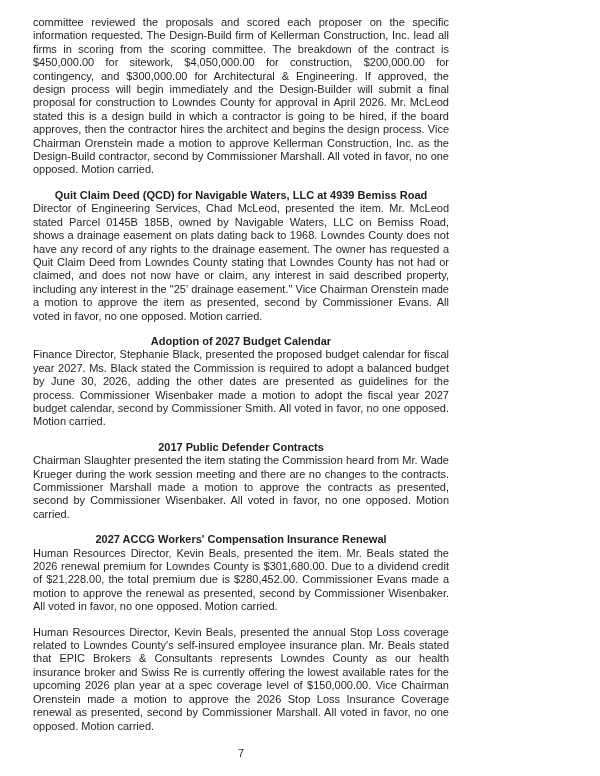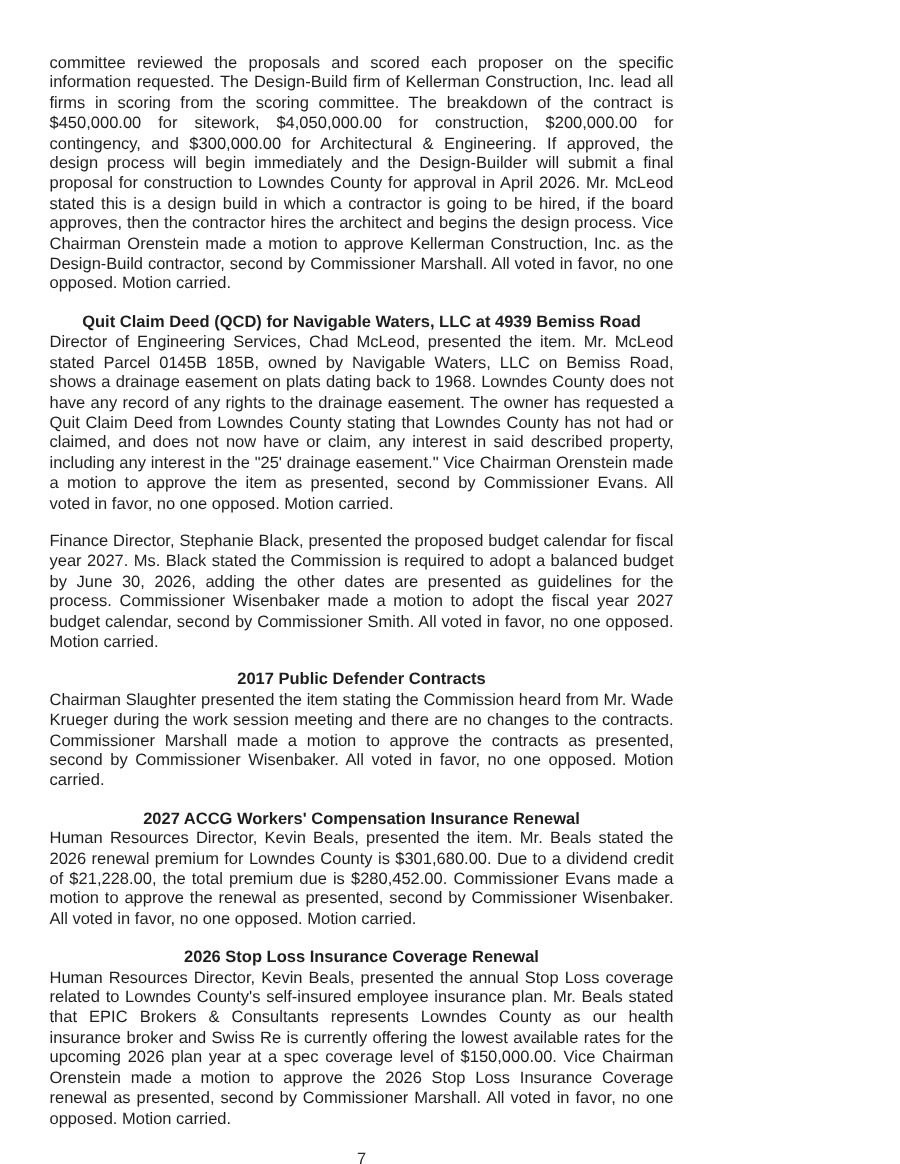--- a/index.html
+++ b/index.html
@@ -6,21 +6,21 @@
     margin: 0;
     padding: 0;
     background: #ffffff;
   }
   .sheet {
     position: relative;
     width: 480px;
     height: 776px;
     background: #ffffff;
     box-sizing: border-box;
-    padding: 36px 31px 0 33px;
+    padding: 16px 31px 0 33px;
     overflow: hidden;
     font-family: "Liberation Sans", sans-serif;
     font-size: 11px;
     line-height: 13.4px;
     color: #1e1e1e;
   }
   .body-para {
     margin: 0 0 12px 0;
     text-align: justify;
     text-justify: inter-word;
@@ -42,26 +42,26 @@
 </head>
 <body>
 
 <div class="sheet">
 
   <p class="body-para">committee reviewed the proposals and scored each proposer on the specific information requested. The Design-Build firm of Kellerman Construction, Inc. lead all firms in scoring from the scoring committee. The breakdown of the contract is $450,000.00 for sitework, $4,050,000.00 for construction, $200,000.00 for contingency, and $300,000.00 for Architectural &amp; Engineering. If approved, the design process will begin immediately and the Design-Builder will submit a final proposal for construction to Lowndes County for approval in April 2026. Mr. McLeod stated this is a design build in which a contractor is going to be hired, if the board approves, then the contractor hires the architect and begins the design process. Vice Chairman Orenstein made a motion to approve Kellerman Construction, Inc. as the Design-Build contractor, second by Commissioner Marshall. All voted in favor, no one opposed. Motion carried.</p>
 
   <h2 class="section-heading">Quit Claim Deed (QCD) for Navigable Waters, LLC at 4939 Bemiss Road</h2>
   <p class="body-para">Director of Engineering Services, Chad McLeod, presented the item. Mr. McLeod stated Parcel 0145B 185B, owned by Navigable Waters, LLC on Bemiss Road, shows a drainage easement on plats dating back to 1968. Lowndes County does not have any record of any rights to the drainage easement. The owner has requested a Quit Claim Deed from Lowndes County stating that Lowndes County has not had or claimed, and does not now have or claim, any interest in said described property, including any interest in the "25' drainage easement." Vice Chairman Orenstein made a motion to approve the item as presented, second by Commissioner Evans. All voted in favor, no one opposed. Motion carried.</p>
 
+  <h2 class="section-heading">Adoption of 2027 Budget Calendar</h2>
   <p class="body-para">Finance Director, Stephanie Black, presented the proposed budget calendar for fiscal year 2027. Ms. Black stated the Commission is required to adopt a balanced budget by June 30, 2026, adding the other dates are presented as guidelines for the process. Commissioner Wisenbaker made a motion to adopt the fiscal year 2027 budget calendar, second by Commissioner Smith. All voted in favor, no one opposed. Motion carried.</p>
 
   <h2 class="section-heading">2017 Public Defender Contracts</h2>
   <p class="body-para">Chairman Slaughter presented the item stating the Commission heard from Mr. Wade Krueger during the work session meeting and there are no changes to the contracts. Commissioner Marshall made a motion to approve the contracts as presented, second by Commissioner Wisenbaker. All voted in favor, no one opposed. Motion carried.</p>
 
   <h2 class="section-heading">2027 ACCG Workers' Compensation Insurance Renewal</h2>
   <p class="body-para">Human Resources Director, Kevin Beals, presented the item. Mr. Beals stated the 2026 renewal premium for Lowndes County is $301,680.00. Due to a dividend credit of $21,228.00, the total premium due is $280,452.00. Commissioner Evans made a motion to approve the renewal as presented, second by Commissioner Wisenbaker. All voted in favor, no one opposed. Motion carried.</p>
 
-  <h2 class="section-heading">2026 Stop Loss Insurance Coverage Renewal</h2>
   <p class="body-para">Human Resources Director, Kevin Beals, presented the annual Stop Loss coverage related to Lowndes County's self-insured employee insurance plan. Mr. Beals stated that EPIC Brokers &amp; Consultants represents Lowndes County as our health insurance broker and Swiss Re is currently offering the lowest available rates for the upcoming 2026 plan year at a spec coverage level of $150,000.00. Vice Chairman Orenstein made a motion to approve the 2026 Stop Loss Insurance Coverage renewal as presented, second by Commissioner Marshall. All voted in favor, no one opposed. Motion carried.</p>
 
   <div class="page-number">7</div>
 
 </div>
 
 </body></html>

